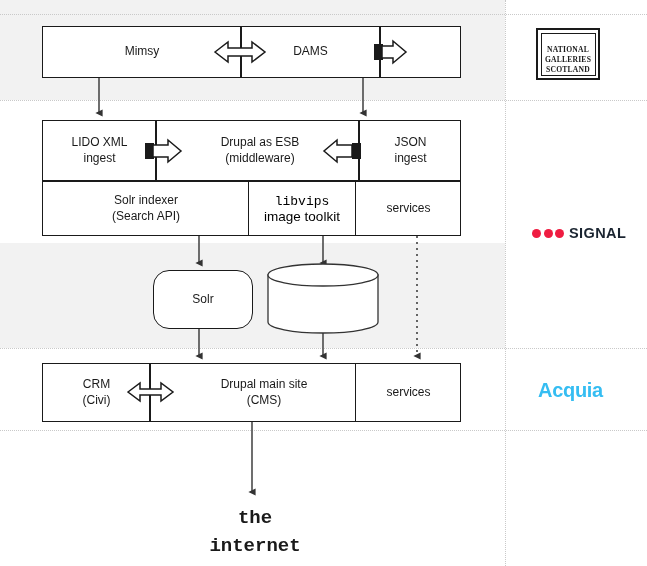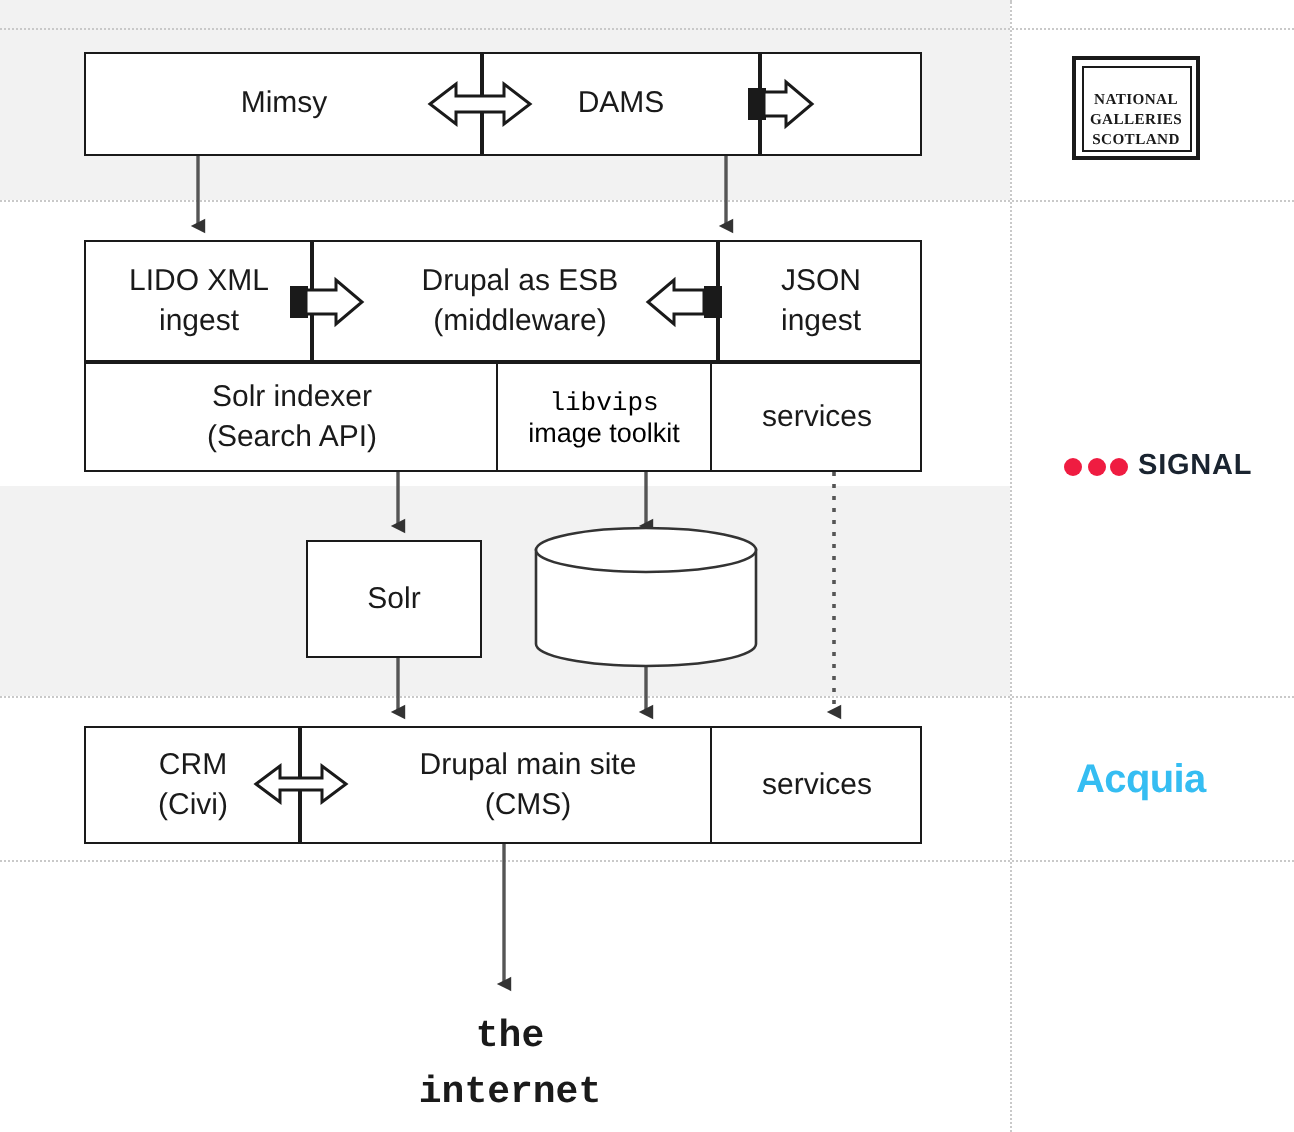--- a/index.html
+++ b/index.html
@@ -48,21 +48,21 @@
     background: #ffffff;
     border: 1.6px solid #1a1a1a;
   }
   .cell {
     position: absolute;
     display: flex;
     align-items: center;
     justify-content: center;
     text-align: center;
     color: #1a1a1a;
-    font-size: 15px;
+    font-size: 12px;
     line-height: 1.28;
     white-space: pre-line;
   }
   .divider-thick {
     position: absolute;
     width: 0;
     border-left: 2.4px solid #1a1a1a;
   }
   .divider-thin {
     position: absolute;
@@ -187,21 +187,21 @@
   <div class="divider-thin" style="left:355px; top:181px; height:55px;"></div>
 
   <div class="cell" style="left:44px; top:181px; width:204px; height:55px;">Solr indexer
 (Search API)</div>
   <div style="position:absolute; left:249px; top:181px; width:106px; height:55px; display:flex; flex-direction:column; align-items:center; justify-content:center; color:#000000;">
     <span class="mono">libvips</span>
     <span style="font-size:13.5px;">image toolkit</span>
   </div>
   <div class="cell" style="left:356px; top:181px; width:105px; height:55px;">services</div>
 
-  <div class="box" style="left:153px; top:270px; width:88px; height:59px;">
+  <div class="box" style="left:153px; top:270px; width:100px; height:59px;border-radius:16px;">
     <div class="cell" style="left:0; top:0; width:100%; height:100%;">Solr</div>
   </div>
 
   <div class="cell" style="left:268px; top:272px; width:110px; height:58px; flex-direction:column;">S3
 tiled images</div>
 
   <div class="box" style="left:42px; top:363px; width:419px; height:59px;"></div>
   <div class="divider-thick" style="left:149px; top:363px; height:59px;"></div>
   <div class="divider-thin" style="left:355px; top:363px; height:59px;"></div>
 

